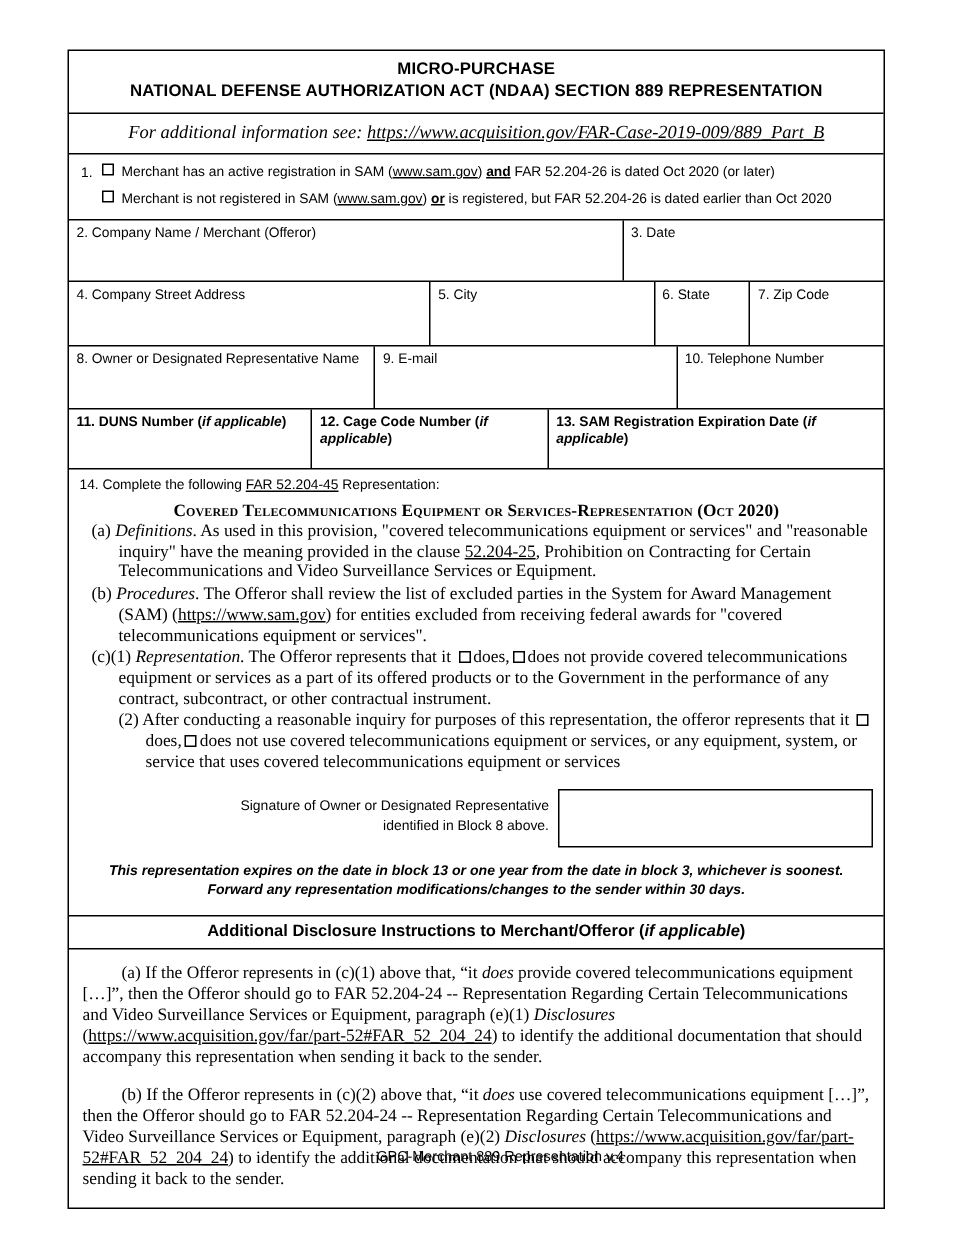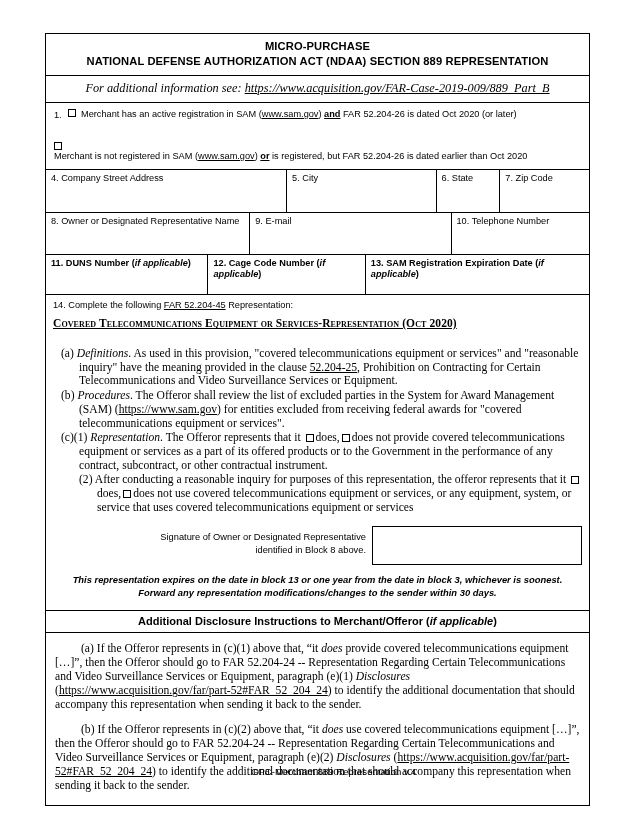--- a/index.html
+++ b/index.html
@@ -61,21 +61,21 @@
   .check-band {
     padding: 5px 8px 7px 8px;
     font-size: 9.2px;
     line-height: 12px;
   }
   .check-row {
     display: flex;
     align-items: flex-start;
     margin-bottom: 5px;
   }
-  .check-row:last-child { margin-bottom: 0; flex-direction: column; }
+  .check-row:last-child { margin-bottom: 0; }
   .check-num {
     width: 14px;
     flex: 0 0 14px;
     font-size: 9.2px;
     padding-top: 1px;
   }
   .check-num.blank { visibility: hidden; }
   .cbox {
     width: 8px;
     height: 8px;
@@ -116,27 +116,27 @@
   
   .sec14 {
     padding: 4px 7px 7px 7px;
   }
   .sec14-lead {
     font-size: 9.2px;
     line-height: 12px;
     margin-bottom: 6px;
   }
   .prov-title {
+    text-align: center;
     font-family: "Liberation Serif", serif;
     font-weight: bold;
     font-size: 11.5px;
     font-variant: small-caps;
-    margin: 0 0 18px 0;
+    margin: 0 0 0 0;
     letter-spacing: .1px;
-    text-decoration: underline;
   }
   .para {
     font-family: Liberation Serif, serif;
     font-size: 11.6px;
     line-height: 13.7px;
     margin-bottom: 1px;
     padding-left: 26px;
     text-indent: -18px;
   }
   .para.indent2 {
@@ -250,20 +250,28 @@
       <span class="cbox"></span>
       <span class="check-text">
         <span>Merchant is not registered in SAM (</span><span class="ul">www.sam.gov</span><span>) </span><span class="bu">or</span><span> is registered, but FAR 52.204-26 is dated earlier than Oct 2020</span>
       </span>
     </div>
 
   </div>
 
   <div class="band">
 
+    <div class="field-row row-h-a">
+      <div class="cell" style="width:371px;">
+        <span>2. Company Name / Merchant (Offeror)</span>
+      </div>
+      <div class="cell" style="width:174px;">
+        <span>3. Date</span>
+      </div>
+    </div>
 
     <div class="field-row row-h-b">
       <div class="cell" style="width:242px;">
         <span>4. Company Street Address</span>
       </div>
       <div class="cell" style="width:150px;">
         <span>5. City</span>
       </div>
       <div class="cell" style="width:64px;">
         <span>6. State</span>

